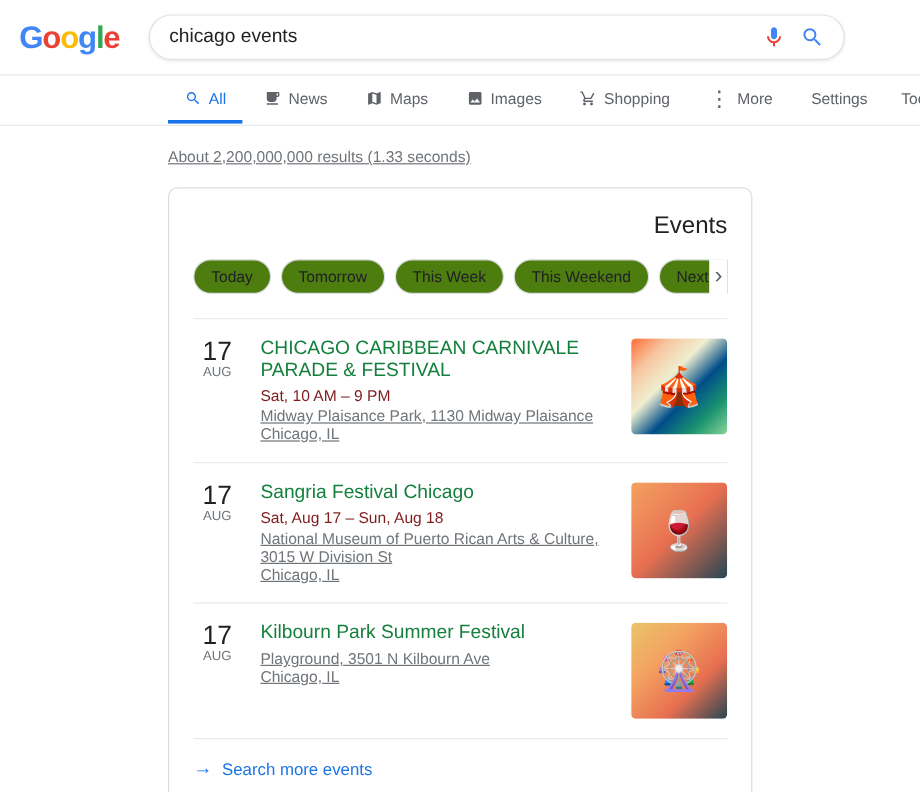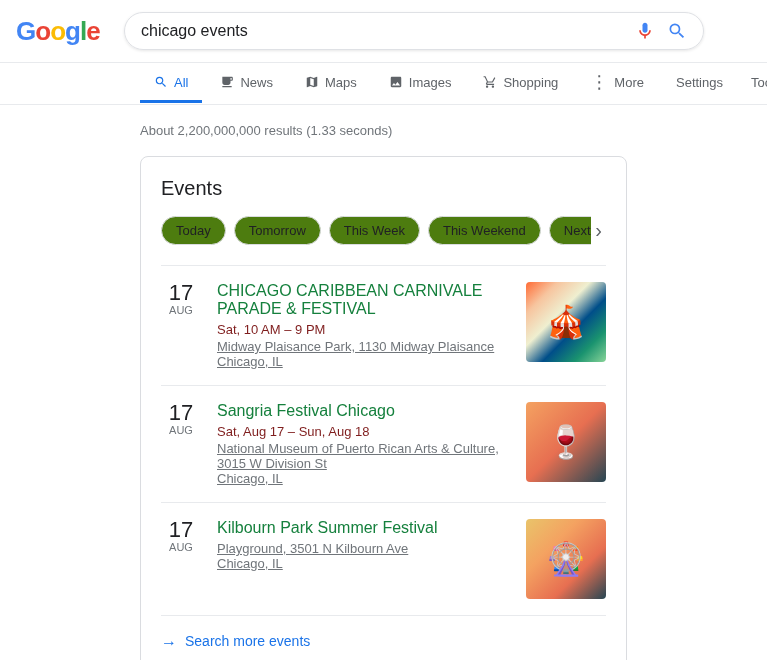--- a/index.html
+++ b/index.html
@@ -90,34 +90,36 @@
     }
 
     
     .results-area {
       padding: 8px 140px;
     }
     .results-count {
       color: #70757a;
       font-size: 13px;
       padding: 10px 0;
+      text-decoration: underline;
     }
 
     
     .events-box {
       border: 1px solid #dadce0;
       border-radius: 8px;
       padding: 20px;
       margin-top: 8px;
     }
     .events-title {
       font-size: 20px;
       font-weight: 400;
       color: #202124;
       margin-bottom: 16px;
+      text-align: right;
     }
 
     
     .filter-pills {
       display: flex;
       align-items: center;
       gap: 8px;
       margin-bottom: 20px;
       overflow: hidden;
       position: relative;

